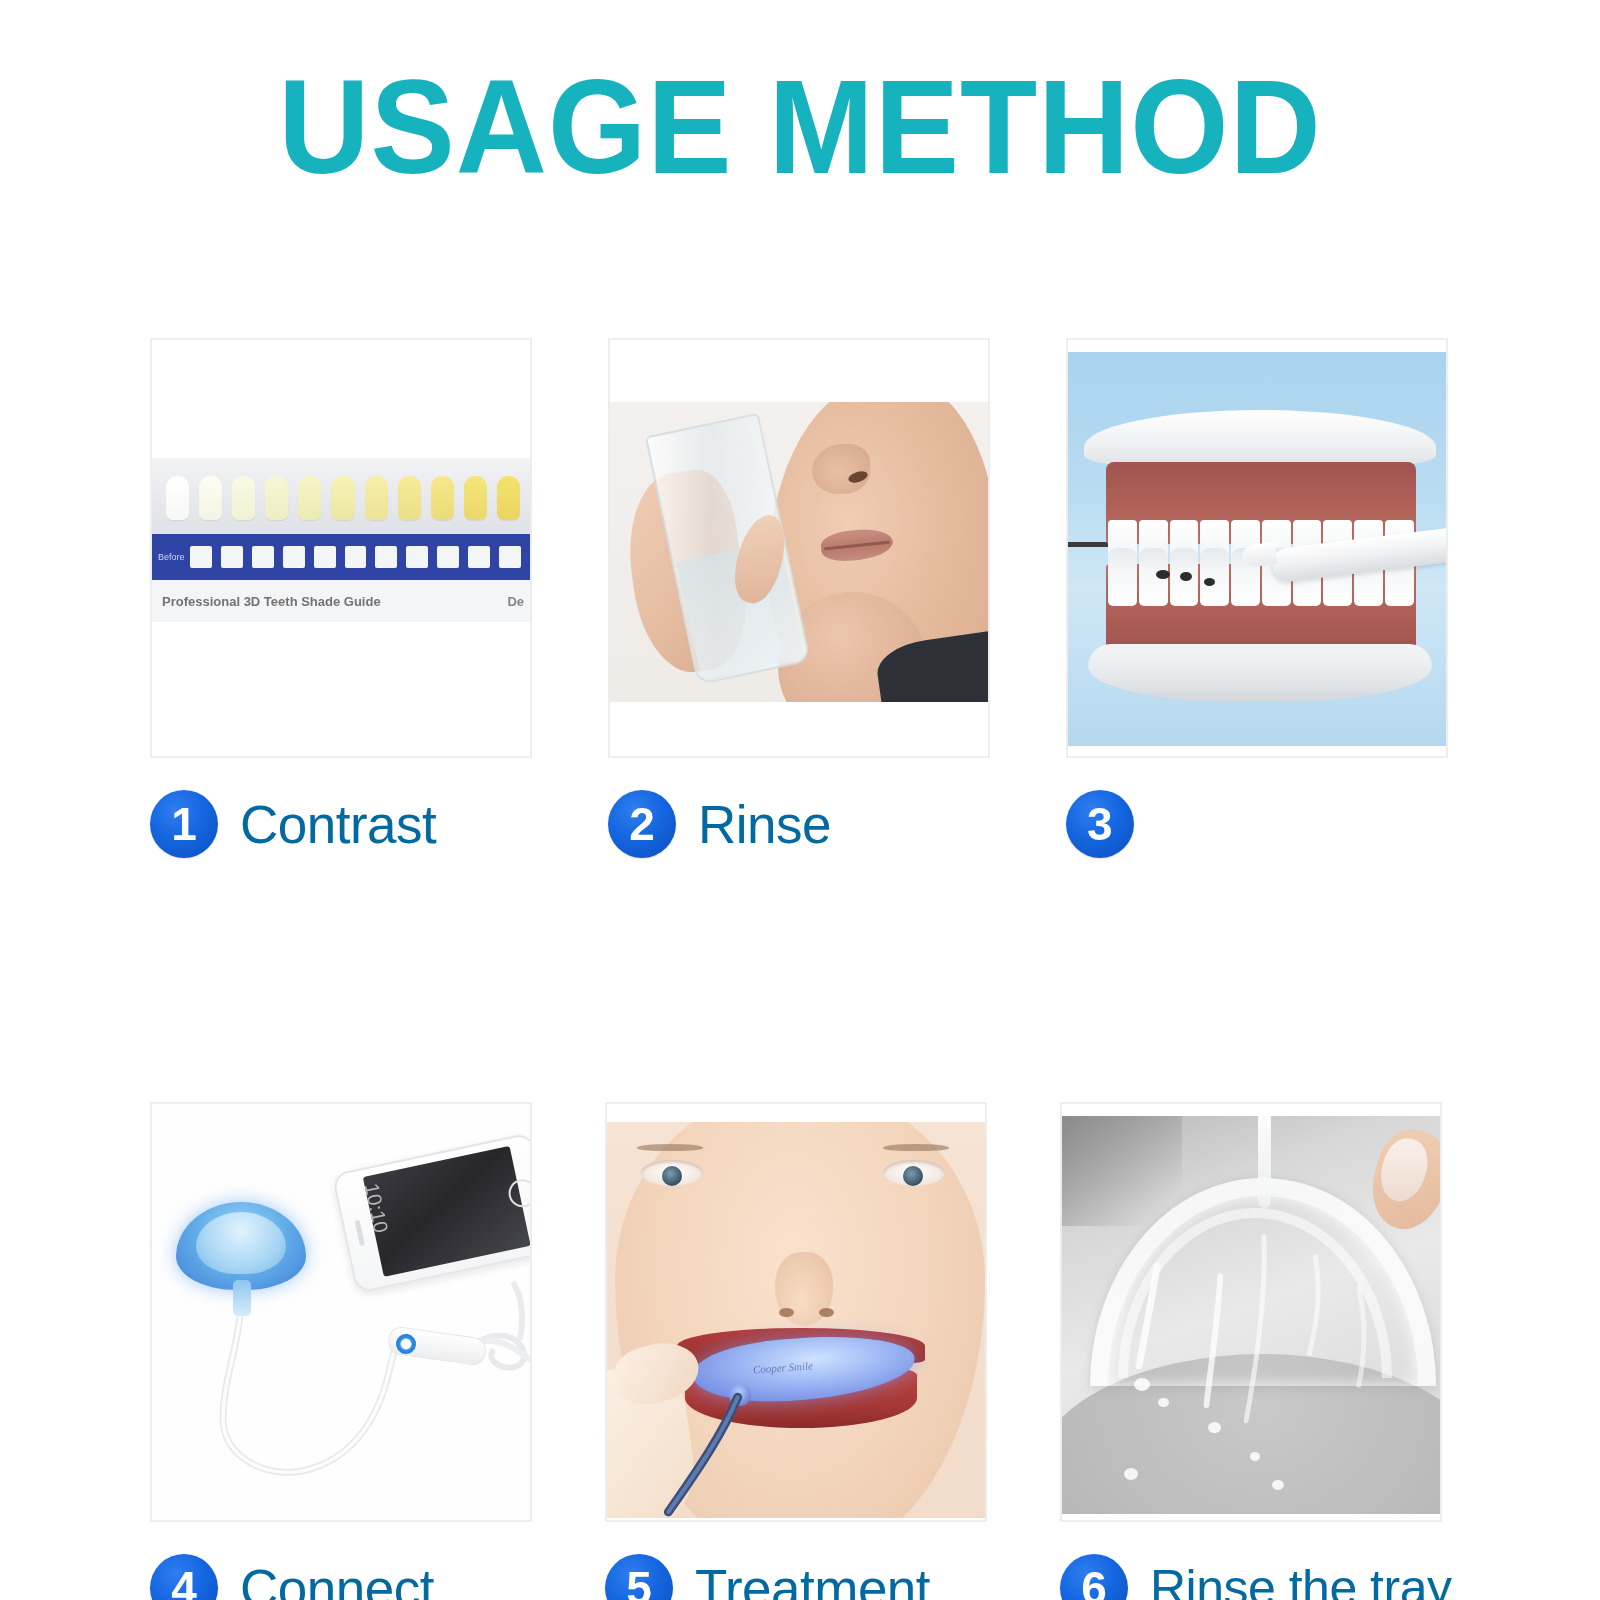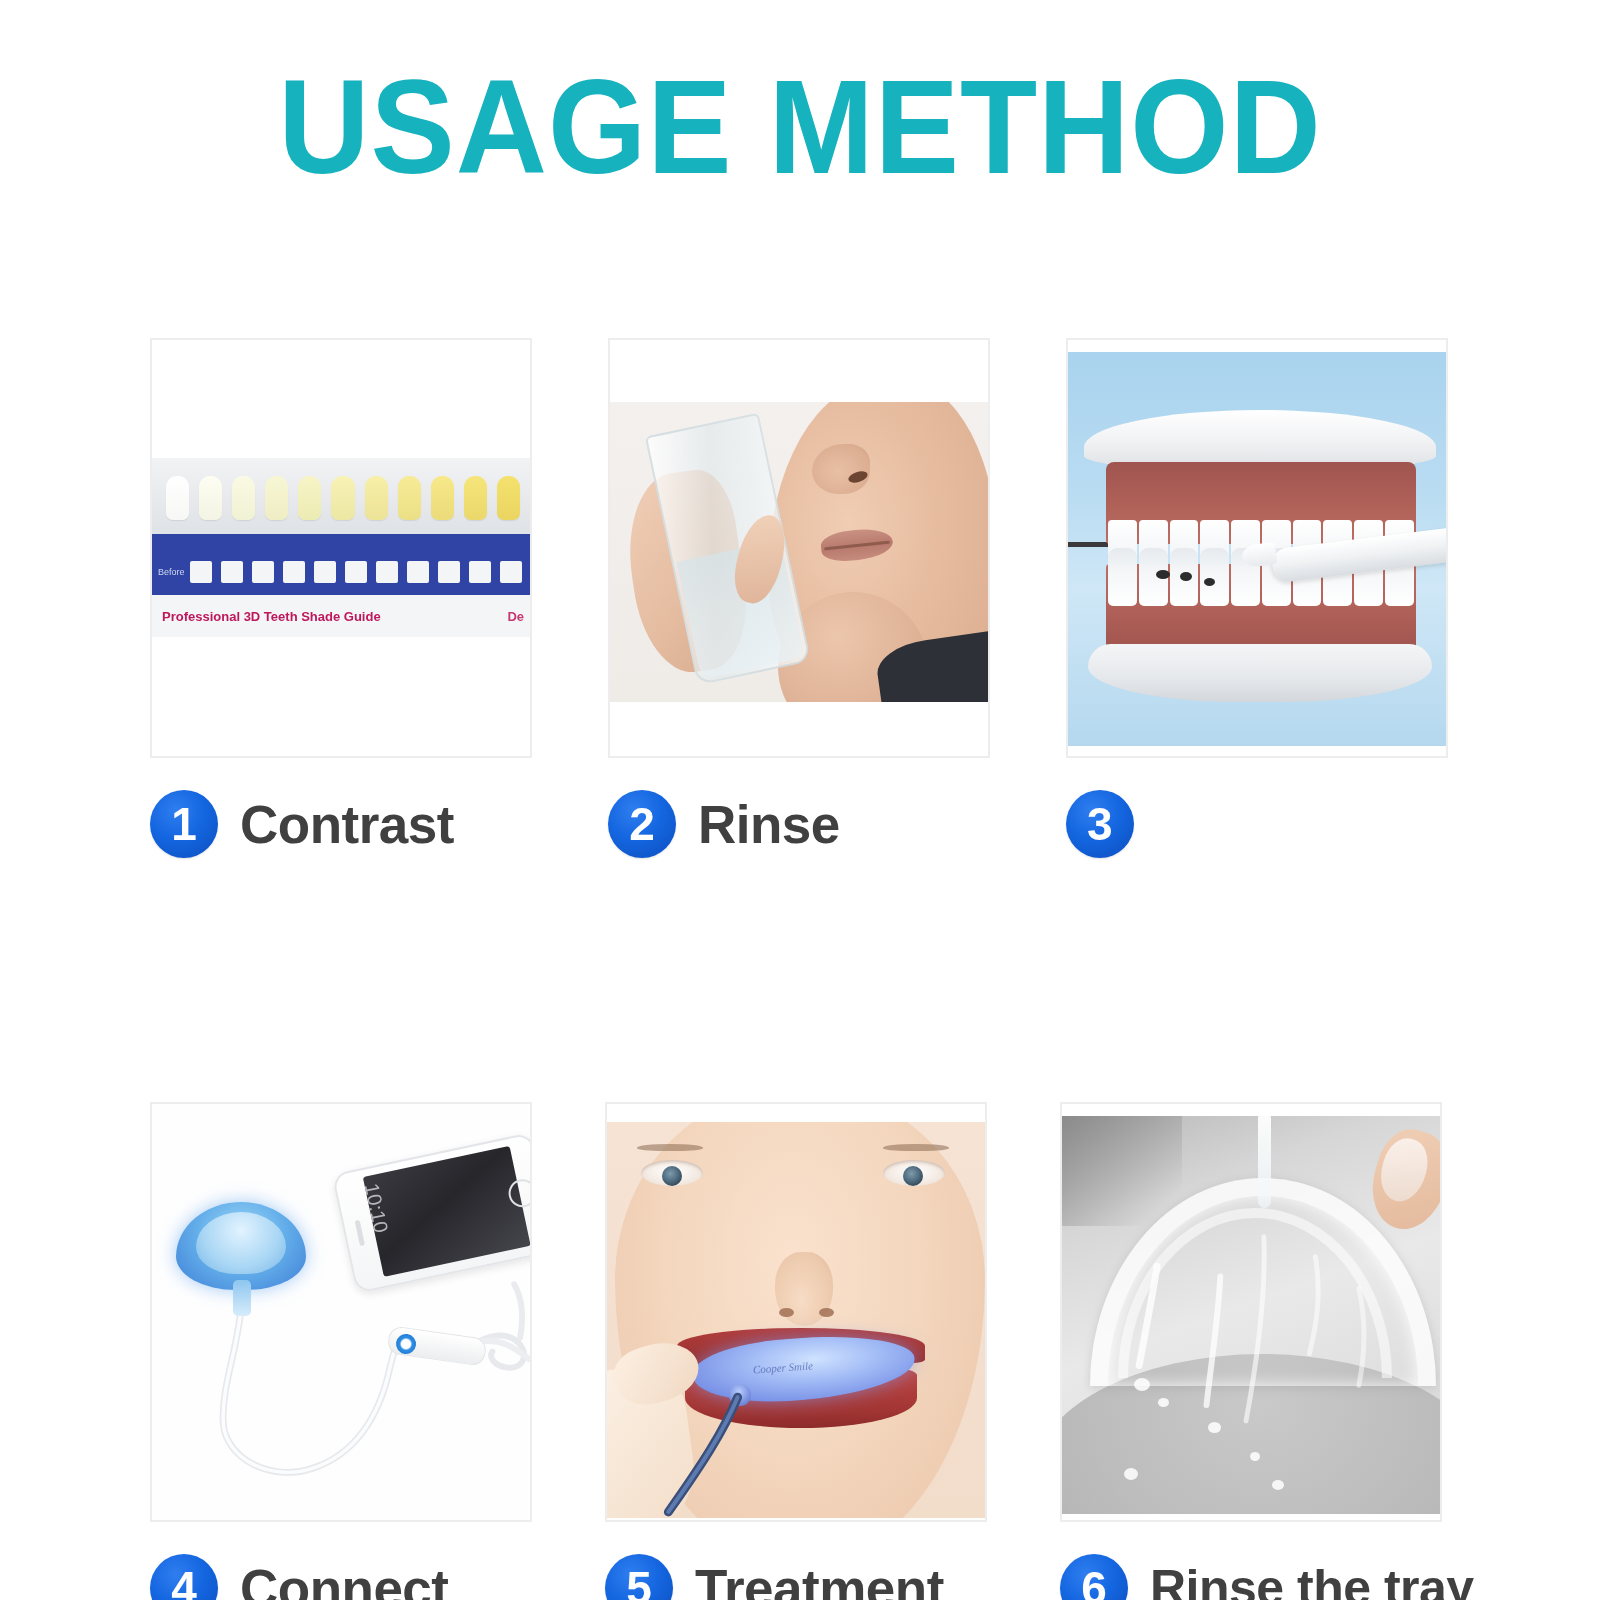--- a/index.html
+++ b/index.html
@@ -77,23 +77,23 @@
     background: radial-gradient(circle at 38% 30%, #2f7ef0 0%, #1466e0 45%, #0c4dbe 100%);
     color: #ffffff;
     font-size: 46px;
     font-weight: bold;
     line-height: 68px;
     text-align: center;
     font-family: "Liberation Sans", sans-serif;
     box-shadow: 0 1px 2px rgba(0,0,0,.12);
   }
   .step-label {
-    color: #404040;
+    color: #0369a1;
     font-size: 53px;
-    font-weight: bold;
+    font-weight: normal;
     font-family: "Liberation Sans", sans-serif;
     white-space: nowrap;
     letter-spacing: -0.5px;
   }
   .step-label.sm { font-size: 50px; }
 
   
   .shade-card { position: absolute; left: 0; top: 118px; width: 100%; }
   .shade-strip {
     height: 76px;
@@ -106,23 +106,23 @@
   .tooth {
     width: 25px;
     height: 44px;
     margin-right: 10px;
     border-radius: 11px 11px 7px 7px;
     box-shadow: 0 1px 1px rgba(0,0,0,.08);
     margin-bottom: 14px;
   }
   .blue-band {
     background: #2f44a4;
-    padding: 23px 0 8px 0;
+    padding: 8px 0 8px 0;
     display: flex;
-    flex-direction: row;
+    flex-direction: column;
     gap: 7px;
   }
   .band-row { display: flex; align-items: center; height: 30px; }
   .band-lbl {
     color: #cfd6ee;
     font-size: 9px;
     width: 38px;
     padding-left: 6px;
     box-sizing: border-box;
     font-family: "Liberation Sans", sans-serif;
@@ -137,21 +137,21 @@
   .shade-foot {
     background: #f4f5f7;
     height: 42px;
     display: flex;
     align-items: center;
     justify-content: space-between;
     padding: 0 6px 0 10px;
     box-sizing: border-box;
   }
   .shade-foot span {
-    color: #be185d;
+    color: #737373;
     font-size: 13px;
     font-weight: bold;
     font-family: "Liberation Sans", sans-serif;
   }
   .shade-foot .cut { opacity: .85; }
 
   
   .photo2 {
     position: absolute;
     left: 0; top: 62px;

